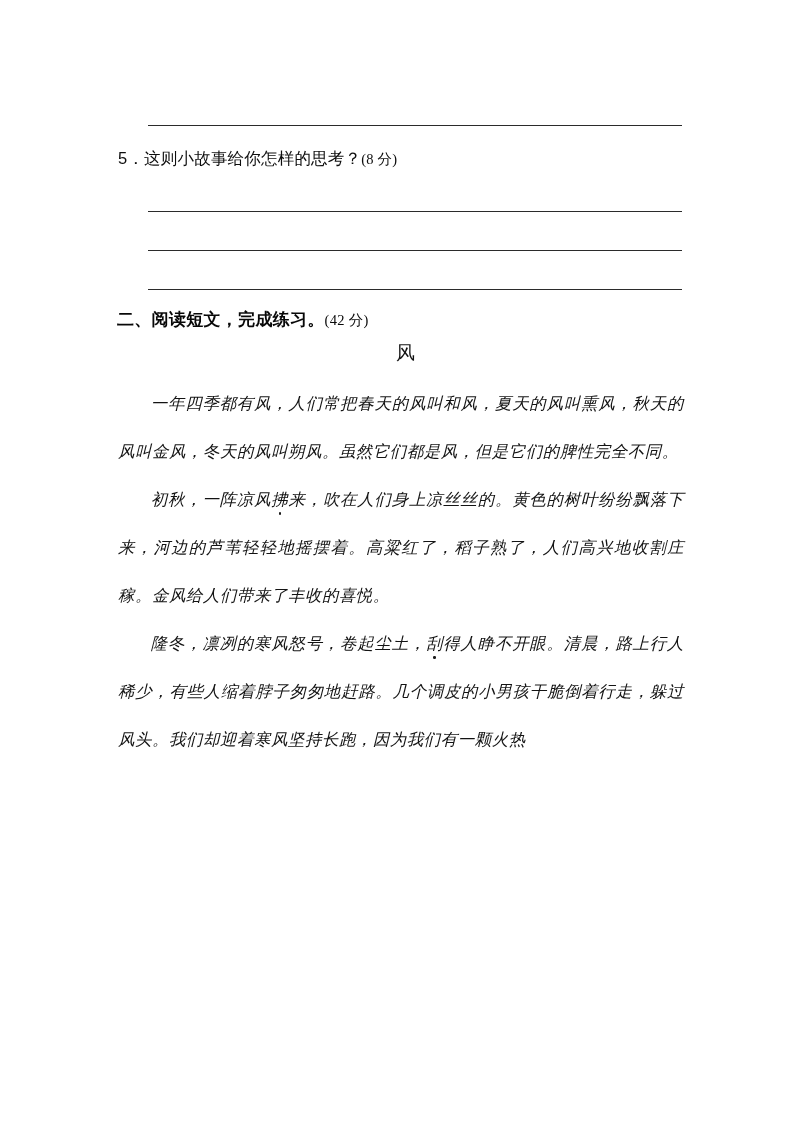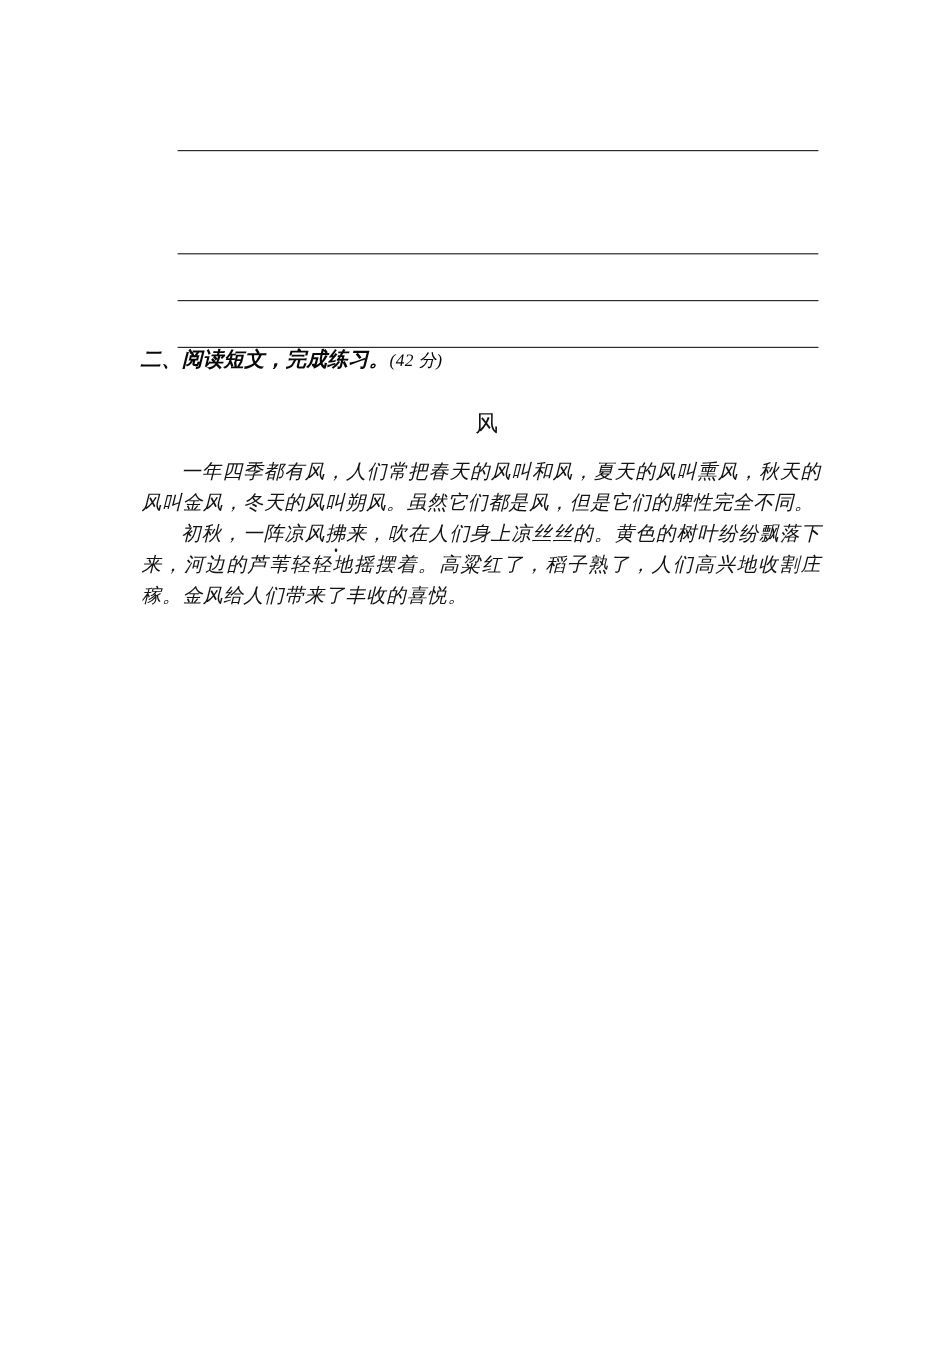--- a/index.html
+++ b/index.html
@@ -70,21 +70,21 @@
     font-family: "Liberation Serif", "DejaVu Serif", serif;
     font-size: 19px;
     color: #111;
     margin: 0 0 14px 0;
     padding-left: 10px;
     letter-spacing: 1px;
   }
   .para {
     font-family: "Liberation Serif", "DejaVu Serif", serif;
     font-size: 16.4px;
-    line-height: 26px;
+    line-height: 48px;
     text-indent: 2em;
     margin: 0 0 0 0;
     color: #131313;
     text-align: justify;
     text-justify: inter-character;
     letter-spacing: 0.6px;
     font-style: italic;
   }
 
   
@@ -104,30 +104,34 @@
     background: #1a1a1a;
   }
 </style>
 </head>
 <body>
 
 <div id="page">
 
   <div class="rule-line" style="left:148px; top:125px; width:534px;"></div>
 
+  <div class="q-heading" style="left:118px; top:148px;">
+    <span>5</span><span>．</span><span>这则小故事给你怎样的思考？</span><span class="score">(8 分)</span>
+  </div>
 
   <div class="rule-line" style="left:148px; top:211px; width:534px;"></div>
   <div class="rule-line" style="left:148px; top:250px; width:534px;"></div>
   <div class="rule-line" style="left:148px; top:289px; width:534px;"></div>
 
-  <div class="section-heading" style="left:117px; top:288px;font-style:italic;">
+  <div class="section-heading" style="left:117px; top:308px;">
     <span>二、</span><span>阅读短文，完成练习。</span><span class="score">(42 分)</span>
   </div>
 
   <div id="article">
     <div class="article-title">风</div>
     <div id="article-body">
         <div class="para"><span>一年四季都有风，人们常把春天的风叫和风，夏天的风叫熏风，秋天的风叫金风，冬天的风叫朔风。虽然它们都是风，但是它们的脾性完全不同。</span></div>
         <div class="para"><span>初秋，一阵凉风</span><span class="emph">拂</span><span>来，吹在人们身上凉丝丝的。黄色的树叶纷纷飘落下来，河边的芦苇轻轻地摇摆着。高粱红了，稻子熟了，人们高兴地收割庄稼。金风给人们带来了丰收的喜悦。</span></div>
+        <div class="para"><span>隆冬，凛冽的寒风怒号，卷起尘土，</span><span class="emph">刮</span><span>得人睁不开眼。清晨，路上行人稀少，有些人缩着脖子匆匆地赶路。几个调皮的小男孩干脆倒着行走，躲过风头。我们却迎着寒风坚持长跑，因为我们有一颗火热</span></div>
       </div>
   </div>
 
 </div>
 
 </body></html>

